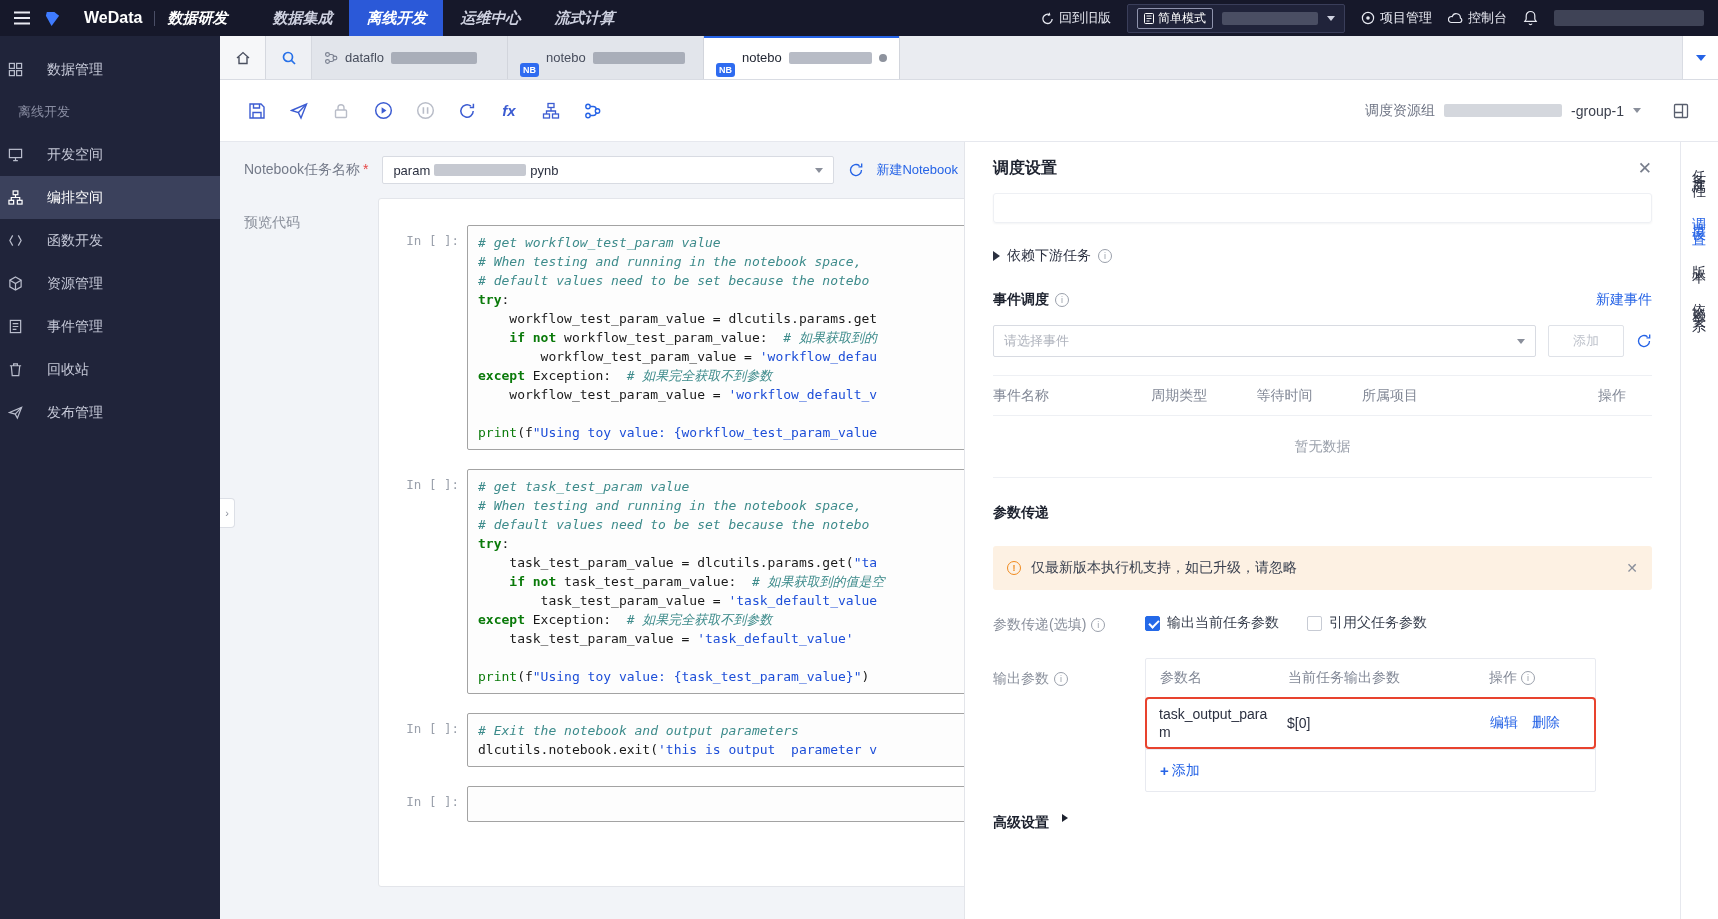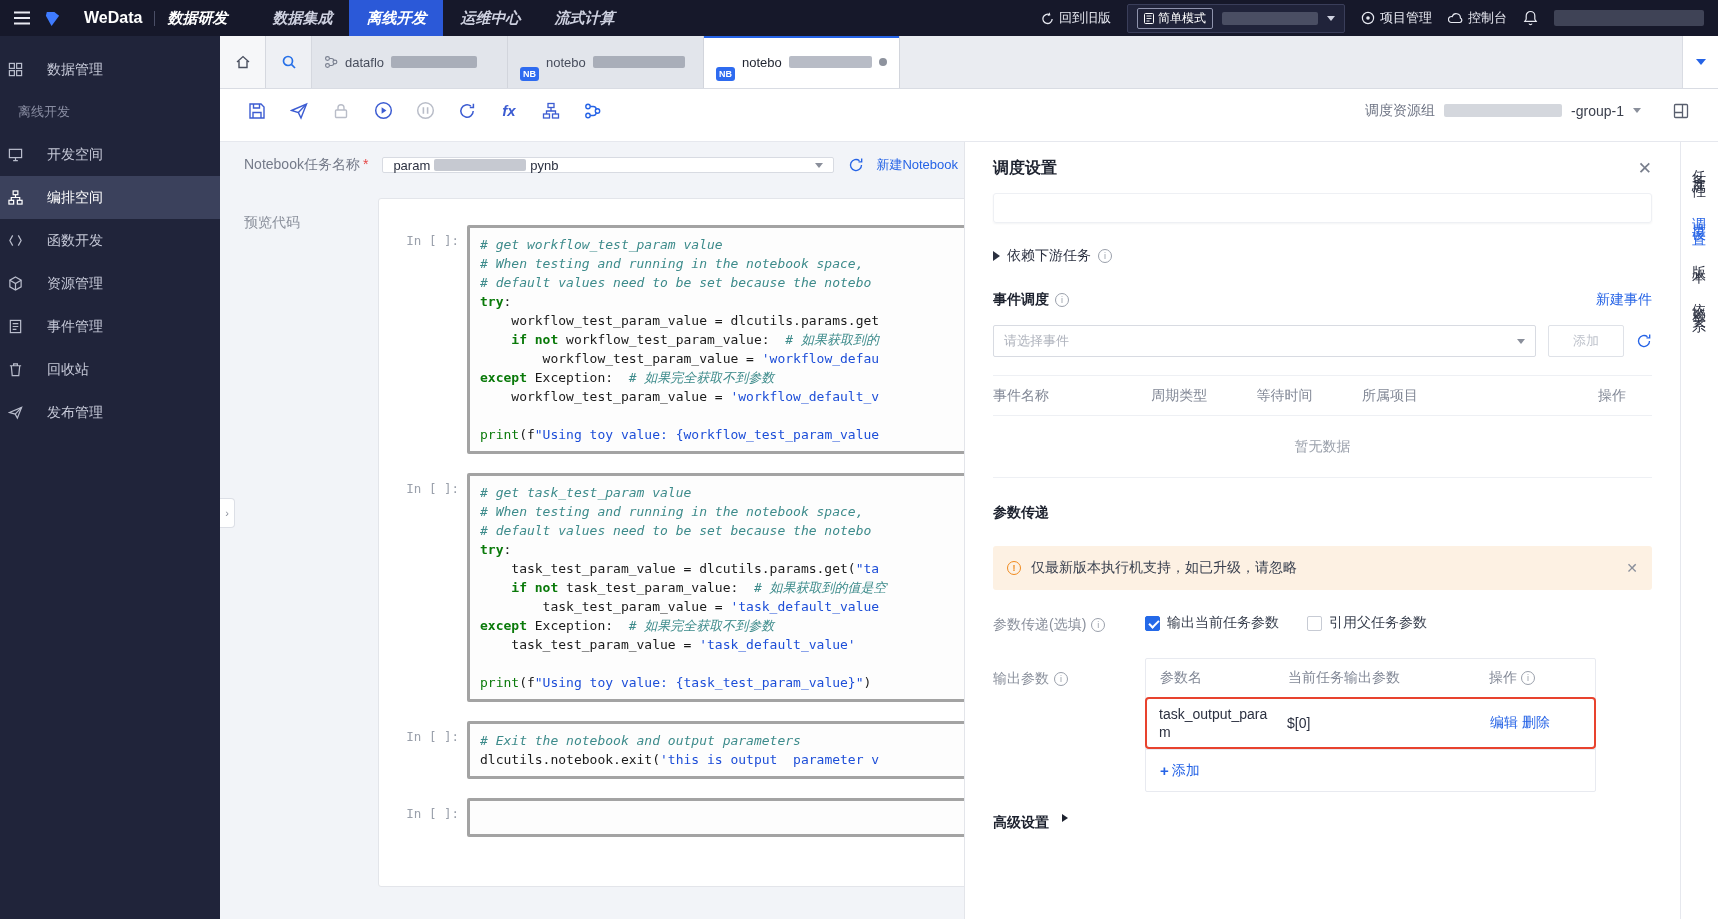--- a/index.html
+++ b/index.html
@@ -36,21 +36,21 @@
   
   .sidebar { position:absolute; top:36px; left:0; width:220px; bottom:0; background:#20243a; padding-top:12px; z-index:50; }
   .side-item { height:43px; display:flex; align-items:center; gap:24px; padding-left:8px; color:#c6c9d8;
     font-size:14px; cursor:pointer; }
   .side-item.active { background:#3b415c; color:#fff; }
   .side-section { height:42px; display:flex; align-items:center; padding-left:18px; color:#898da2; font-size:13px; }
   .side-ic { color:#b9bdcc; }
   .side-item.active .side-ic { color:#fff; }
 
   
-  .tabbar { position:absolute; top:36px; left:220px; right:0; height:53px; background:#eaecf1; display:flex;
+  .tabbar { position:absolute; top:36px; left:220px; right:0; height:44px; background:#eaecf1; display:flex;
     border-bottom:1px solid #d9dce3; z-index:40; }
   .tab-square { width:46px; height:100%; display:flex; align-items:center; justify-content:center;
     border-right:1px solid #d5d8df; cursor:pointer; }
   .tab-square.home { background:#f6f7f9; }
   .tab-square.search { background:#eef0f4; }
   .tab { width:196px; display:flex; align-items:center; gap:7px; padding:0 12px; background:#e2e5eb;
     border-right:1px solid #d2d5dc; font-size:13px; color:#474d5c; cursor:pointer; position:relative; }
   .tab.active { background:#fff; color:#1f2430; }
   .tab.active::before { content:""; position:absolute; top:0; left:0; right:0; height:2px; background:#2563e6; }
   .nb-badge { background:#2e6bf0; color:#fff; font-size:9px; font-weight:bold; padding:2px 3px; border-radius:3px;margin-top:24px; }
@@ -67,33 +67,33 @@
   .tool-btn.disabled { color:#b9bdc8; }
   .tool-btn.highlight { color:#2563e6; }
   .fx { font-style:italic; font-weight:bold; font-size:15px; }
   .toolbar-right { margin-left:auto; display:flex; align-items:center; gap:9px; color:#6e7484; font-size:14px; }
 
   
   .editor { position:absolute; top:142px; left:220px; right:38px; bottom:0; background:#f2f4f8; z-index:10; }
   .task-row { position:absolute; top:14px; left:24px; display:flex; align-items:center; }
   .task-label { color:#747a89; font-size:14px; }
   .req { color:#e54545; margin-left:3px; }
-  .task-select { margin-left:14px; width:452px; height:16px; background:#fff; border:1px solid #d8dbe2;
+  .task-select { margin-left:14px; width:452px; height:28px; background:#fff; border:1px solid #d8dbe2;
     border-radius:2px; display:flex; align-items:center; gap:4px; padding:0 10px; font-size:13px;
     color:#2b3040; cursor:pointer; }
   .task-select .caret { margin-left:auto; border-top-color:#8a8f9b; }
   .icon-blue { color:#2563e6; margin-left:14px; cursor:pointer; }
   .link { color:#2563e6; font-size:13px; cursor:pointer; margin-left:12px; white-space:nowrap; }
   .preview-label { position:absolute; top:72px; left:24px; color:#8a8f9b; }
   .code-card { position:absolute; top:56px; left:158px; width:770px; bottom:32px; background:#fff;
     border:1px solid #e3e5ea; border-radius:3px; padding:26px 0 20px 0; overflow:hidden; }
   .cell { display:flex; margin:0 0 19px 14px; }
   .prompt { width:66px; text-align:right; margin-right:8px; padding-top:8px;
     font-family:"DejaVu Sans Mono",monospace; font-size:12.5px; color:#9aa0ab; flex:none; }
-  .cell-box { flex:1; border:3px solid #a3a3a3; background:#fdfdfd; border-radius:2px; padding:7px 10px;
+  .cell-box { flex:1; border:1px solid #a3a3a3; background:#fdfdfd; border-radius:2px; padding:7px 10px;
     min-height:36px; overflow:hidden; }
   .code-line { font-family:"DejaVu Sans Mono",monospace; font-size:13px; line-height:19px; white-space:pre; color:#1a1a1a; }
   .tok-cm { color:#3d8b8b; font-style:italic; }
   .tok-kw { color:#0a7a0a; font-weight:bold; }
   .tok-st { color:#1d4ed8; }
   .tok-bi { color:#0a7a0a; }
   .tok-pl { color:#1a1a1a; }
   .expander { position:absolute; top:498px; left:220px; width:15px; height:30px; background:#fff;
     border:1px solid #dcdfe6; border-left:none; border-radius:0 4px 4px 0; display:flex; align-items:center;
     justify-content:center; color:#8a8f9b; font-size:11px; z-index:20; cursor:pointer; }
@@ -139,21 +139,21 @@
   .cb-box.checked { background:#2469e8; border-color:#2469e8; }
   .cb-box.checked::after { content:""; position:absolute; left:4.5px; top:1.5px; width:4px; height:8px;
     border:solid #fff; border-width:0 2px 2px 0; transform:rotate(45deg); }
   .param-table { flex:1; margin-right:56px; border:1px solid #e8eaf0; border-radius:2px; }
   .pth { display:flex; height:38px; align-items:center; padding:0 14px; color:#828896; font-size:14px; }
   .pc1 { width:128px; flex:none; } .pc2 { flex:1; } .pc3 { width:92px; flex:none; display:flex; gap:4px; align-items:center; }
   .param-row { display:flex; align-items:center; padding:6px 12px; border:2px solid #e8432e; border-radius:4px;
     margin:0 -1px; min-height:52px; }
   .param-row .pc1 { font-size:14px; color:#2b3040; line-height:18px; word-break:break-all; padding-right:12px; }
   .param-row .pc2 { font-size:14px; color:#2b3040; }
-  .row-actions { width:92px; flex:none; display:flex; gap:4px; font-size:14px; }
+  .row-actions { width:92px; flex:none; display:flex; gap:14px; font-size:14px; }
   .row-actions span { color:#2563e6; cursor:pointer; }
   .param-add { display:flex; align-items:center; gap:3px; height:42px; padding:0 14px; color:#2563e6;
     font-size:14px; border-top:1px solid #e8eaf0; cursor:pointer; }
   .plus { font-weight:bold; font-size:15px; }
   .advanced { display:flex; align-items:flex-start; gap:13px; margin-top:22px; font-weight:bold; font-size:14px;
     color:#1c212e; cursor:pointer; }
   .tri-right.dark { border-left-color:#1c212e; border-top-width:4px; border-bottom-width:4px; border-left-width:6px; }
 
   
   .rail { position:absolute; top:142px; right:0; width:38px; bottom:0; background:#fff;

